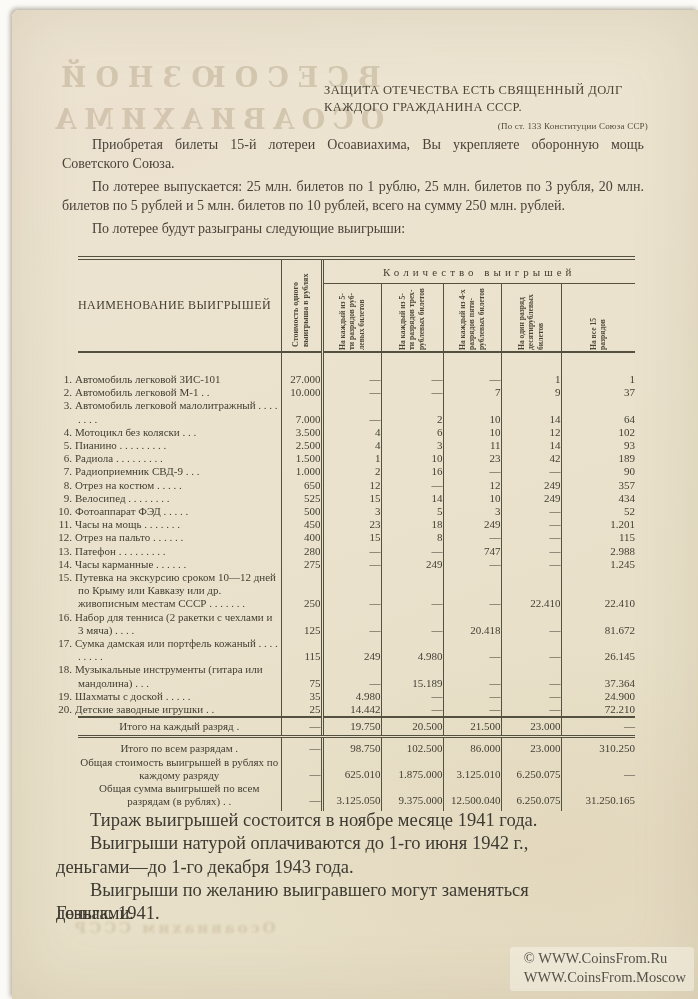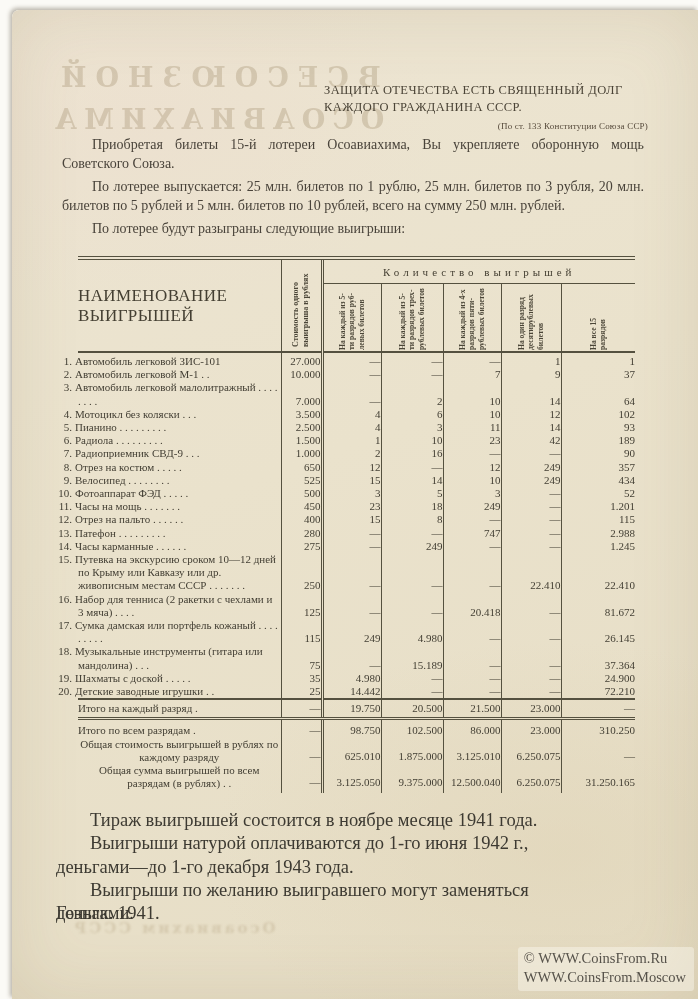--- a/index.html
+++ b/index.html
@@ -46,62 +46,62 @@
   table.prizes{
     position:absolute;left:66px;top:246px;width:557px;
     border-collapse:collapse;table-layout:fixed;
     font-size:11px;color:#423e33;
     border-top:4px double #54503f;
   }
   table.prizes th,table.prizes td{padding:0;font-weight:normal}
   .bl{border-left:1px solid #55513f}
   .bl2{border-left:3px double #55513f}
 
-  th.h-name{text-align:left;vertical-align:middle;font-weight:bold;font-size:17px;
+  th.h-name{text-align:left;vertical-align:middle;font-weight:bold;font-size:12px;
     letter-spacing:.4px;padding-left:2px;color:#443f32}
   th.h-cost{position:relative}
   th.h-group{height:23px;vertical-align:middle;text-align:center;font-weight:bold;
     font-size:11px;letter-spacing:4px;border-bottom:1px solid #55513f;color:#443f32}
   tr.hdr2 th{height:67px;position:relative}
   tr.hdr2 th, th.h-name, th.h-cost{border-bottom:2px solid #54503f}
   .vlabel{
     position:absolute;left:50%;top:50%;width:64px;
     transform:translate(-50%,-50%) rotate(-90deg);
     font-size:7.6px;font-weight:bold;line-height:1.22;text-align:left;color:#4b4638;
   }
   .vlabel.cost{width:82px;font-size:8px}
 
   td{vertical-align:bottom;line-height:13.2px}
   td.c-name{padding-left:24px;text-indent:-24px}
   .rnum{display:inline-block;width:18px;text-align:right;text-indent:0;margin-right:3px}
   td.c-cost{text-align:right;padding-right:3px}
   td.c-q{text-align:right;padding-right:5px}
-  tbody.items tr:first-child td{padding-top:2px}
+  tbody.items tr:first-child td{padding-top:20px}
 
   tr.sum td{vertical-align:bottom}
   tr.sum-0 td{border-top:2px solid #54503f;border-bottom:3px double #54503f;
     padding-top:2px;padding-bottom:2px}
   tr.sum-1 td{padding-top:4px}
-  td.sum-label-r{text-align:left;padding-right:5px}
+  td.sum-label-r{text-align:center;padding-right:5px}
   td.sum-label-l{text-align:center;padding-left:16px;line-height:13px}
   tr.sum-3 td{padding-bottom:3px}
 
   .footer{
     position:absolute;left:44px;right:50px;top:799px;
     font-size:18.5px;line-height:1.26;color:#3d3a32;
   }
   .footer .ln{display:block}
   .footer .indent{text-indent:34px}
   .footer .lastline{position:relative}
   .footer .goznak{position:absolute;left:0;right:0;text-align:left}
 
   .watermark{
     position:absolute;right:4px;bottom:8px;
     font-size:14.5px;line-height:1.35;color:#56524a;
-    background:rgba(250,248,240,.45);padding:2px 8px 3px 6px;border-radius:3px;
+    background:rgba(250,248,240,.45);padding:2px 8px 3px 14px;border-radius:3px;
   }
 </style>
 </head>
 <body>
 
 <div class="paper">
 
   <div class="ghost ghost-1">ВСЕСОЮЗНОЙ</div>
   <div class="ghost ghost-2">ОСОАВИАХИМА</div>
   <div class="ghost ghost-3">Осоавиахим СССР</div>

